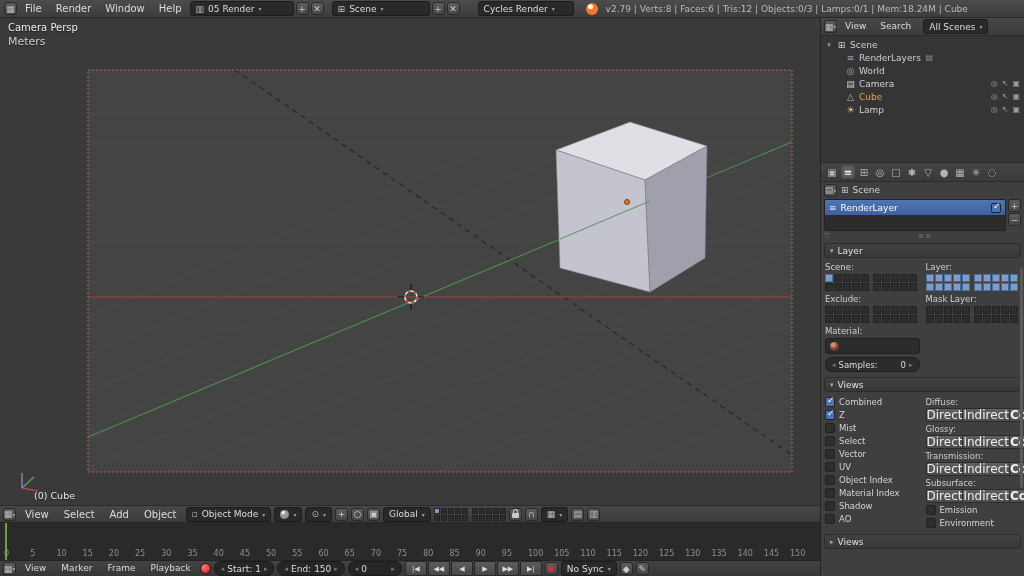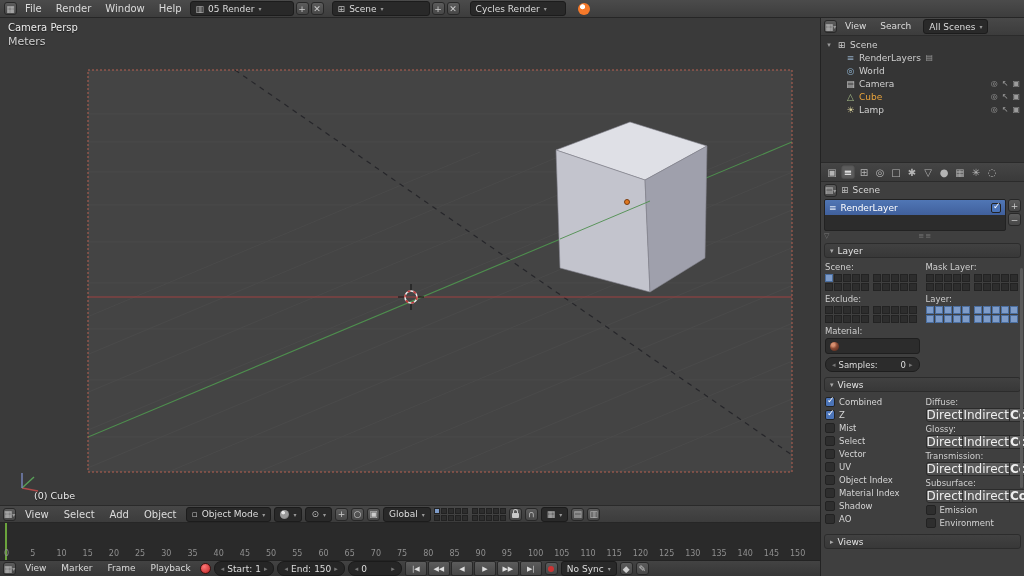--- a/index.html
+++ b/index.html
@@ -138,25 +138,26 @@
       </span>
     <span class="sqbtn">+</span>
     <span class="sqbtn">✕</span>
     <span class="dd" style="width:86px;margin-left:6px">
       <span class="micon">⊞</span>
       <span>Scene</span>
       <span class="arrow">▾</span>
       </span>
     <span class="sqbtn">+</span>
     <span class="sqbtn">✕</span>
-    <span class="dd" style="width:84px;margin-left:8px">
+    <span class="dd" style="width:84px;margin-left:16px">
       <span>Cycles Render</span>
       <span class="arrow">▾</span>
       </span>
     <span class="blogo"></span>
+    <span class="stats">v2.79 | Verts:8 | Faces:6 | Tris:12 | Objects:0/3 | Lamps:0/1 | Mem:18.24M | Cube</span>
   </div>
 
   <div id="viewport">
     <svg width="820" height="487" viewBox="0 0 820 487">
       <defs>
           <clipPath id="camclip">
             <rect x="88" y="52" width="704" height="402"></rect>
           </clipPath>
         </defs>
 
@@ -555,20 +556,49 @@
                 </div>
               <div class="slider">
                 <span class="nar" style="font-size:7px;color:#777">◂</span>
                 <span>Samples:</span>
                 <span class="spacer"></span>
                 <span>0</span>
                 <span class="nar" style="font-size:7px;color:#777">▸</span>
               </div>
             </div>
             <div class="col">
+              <div id="grid-layer">
+                  <div class="gridlabel">Layer:</div>
+                  <div class="gridwrap">
+                    <div class="gridgroup">
+                      <span class="cell on"></span>
+                      <span class="cell on"></span>
+                      <span class="cell on"></span>
+                      <span class="cell on"></span>
+                      <span class="cell on"></span>
+                      <span class="cell on"></span>
+                      <span class="cell on"></span>
+                      <span class="cell on"></span>
+                      <span class="cell on"></span>
+                      <span class="cell on"></span>
+                    </div>
+                    <div class="gridgroup">
+                      <span class="cell on"></span>
+                      <span class="cell on"></span>
+                      <span class="cell on"></span>
+                      <span class="cell on"></span>
+                      <span class="cell on"></span>
+                      <span class="cell on"></span>
+                      <span class="cell on"></span>
+                      <span class="cell on"></span>
+                      <span class="cell on"></span>
+                      <span class="cell on"></span>
+                    </div>
+                  </div>
+                </div>
               <div id="grid-mask">
                   <div class="gridlabel">Mask Layer:</div>
                   <div class="gridwrap">
                     <div class="gridgroup">
                       <span class="cell"></span>
                       <span class="cell"></span>
                       <span class="cell"></span>
                       <span class="cell"></span>
                       <span class="cell"></span>
                       <span class="cell"></span>
@@ -581,49 +611,20 @@
                       <span class="cell"></span>
                       <span class="cell"></span>
                       <span class="cell"></span>
                       <span class="cell"></span>
                       <span class="cell"></span>
                       <span class="cell"></span>
                       <span class="cell"></span>
                       <span class="cell"></span>
                       <span class="cell"></span>
                       <span class="cell"></span>
-                    </div>
-                  </div>
-                </div>
-              <div id="grid-layer">
-                  <div class="gridlabel">Layer:</div>
-                  <div class="gridwrap">
-                    <div class="gridgroup">
-                      <span class="cell on"></span>
-                      <span class="cell on"></span>
-                      <span class="cell on"></span>
-                      <span class="cell on"></span>
-                      <span class="cell on"></span>
-                      <span class="cell on"></span>
-                      <span class="cell on"></span>
-                      <span class="cell on"></span>
-                      <span class="cell on"></span>
-                      <span class="cell on"></span>
-                    </div>
-                    <div class="gridgroup">
-                      <span class="cell on"></span>
-                      <span class="cell on"></span>
-                      <span class="cell on"></span>
-                      <span class="cell on"></span>
-                      <span class="cell on"></span>
-                      <span class="cell on"></span>
-                      <span class="cell on"></span>
-                      <span class="cell on"></span>
-                      <span class="cell on"></span>
-                      <span class="cell on"></span>
                     </div>
                   </div>
                 </div>
             </div>
           </div>
         </div>
       </div>
 
       <div class="panel">
         <div class="panel-hdr">

